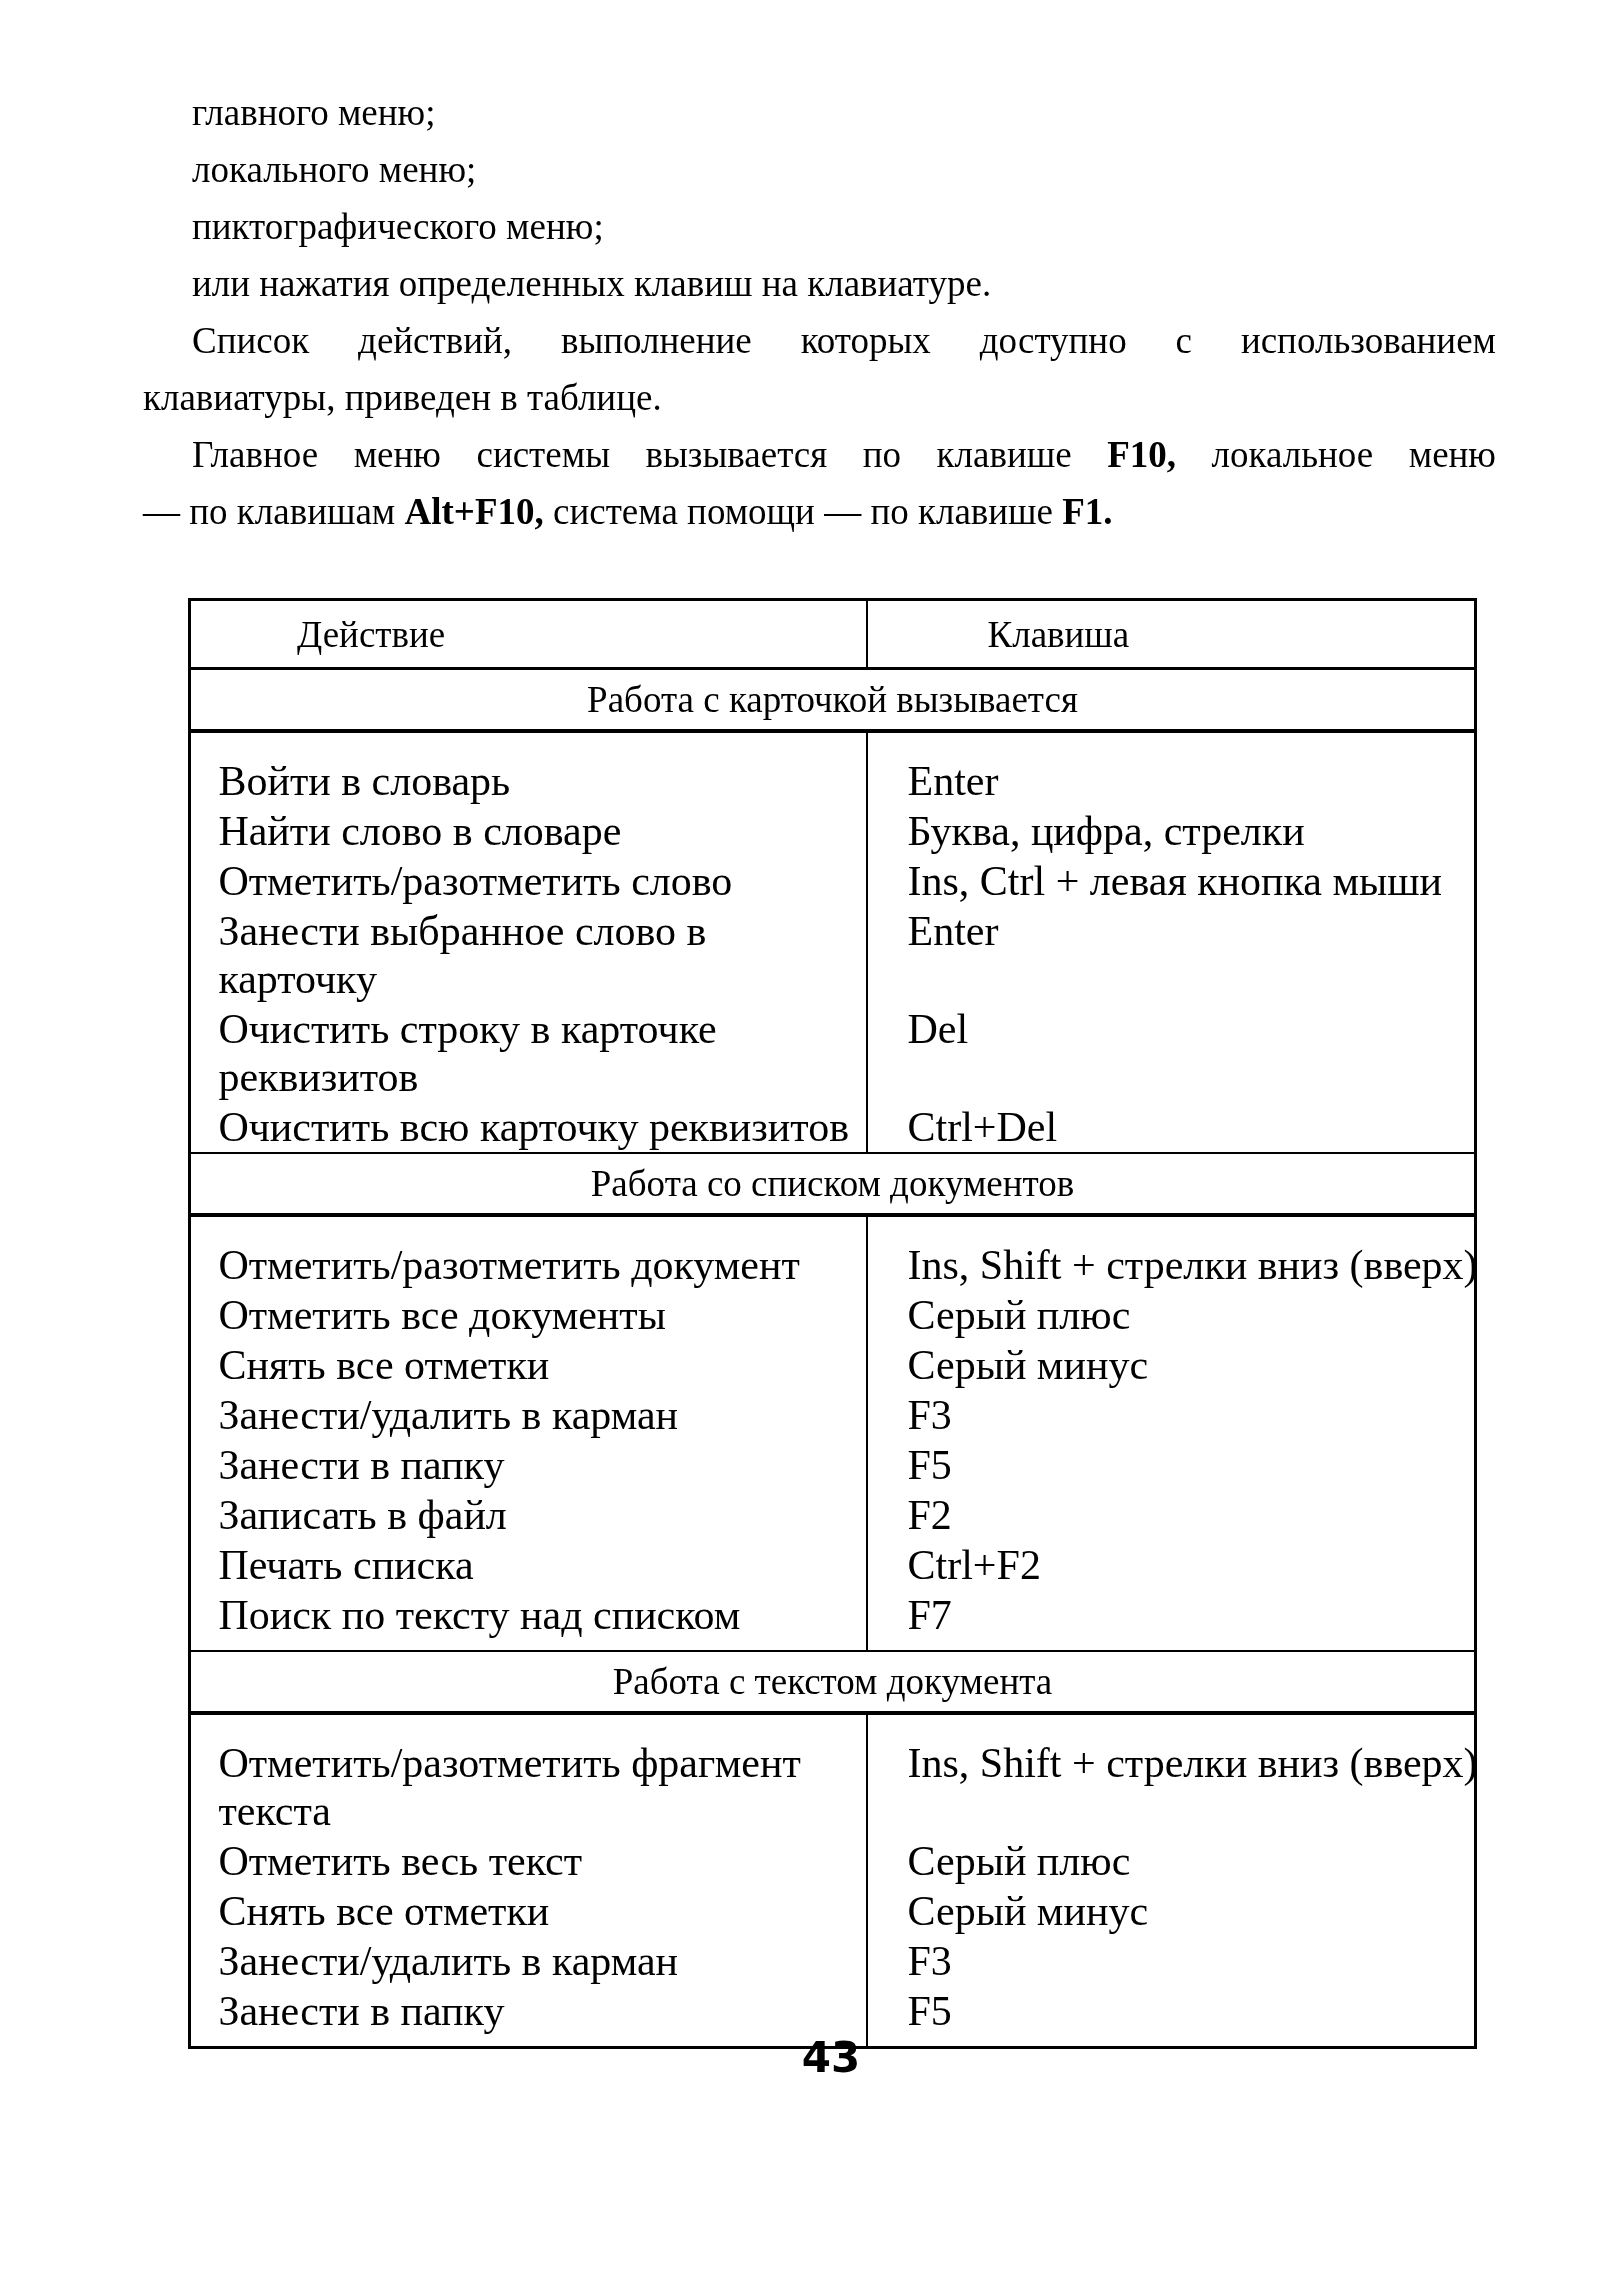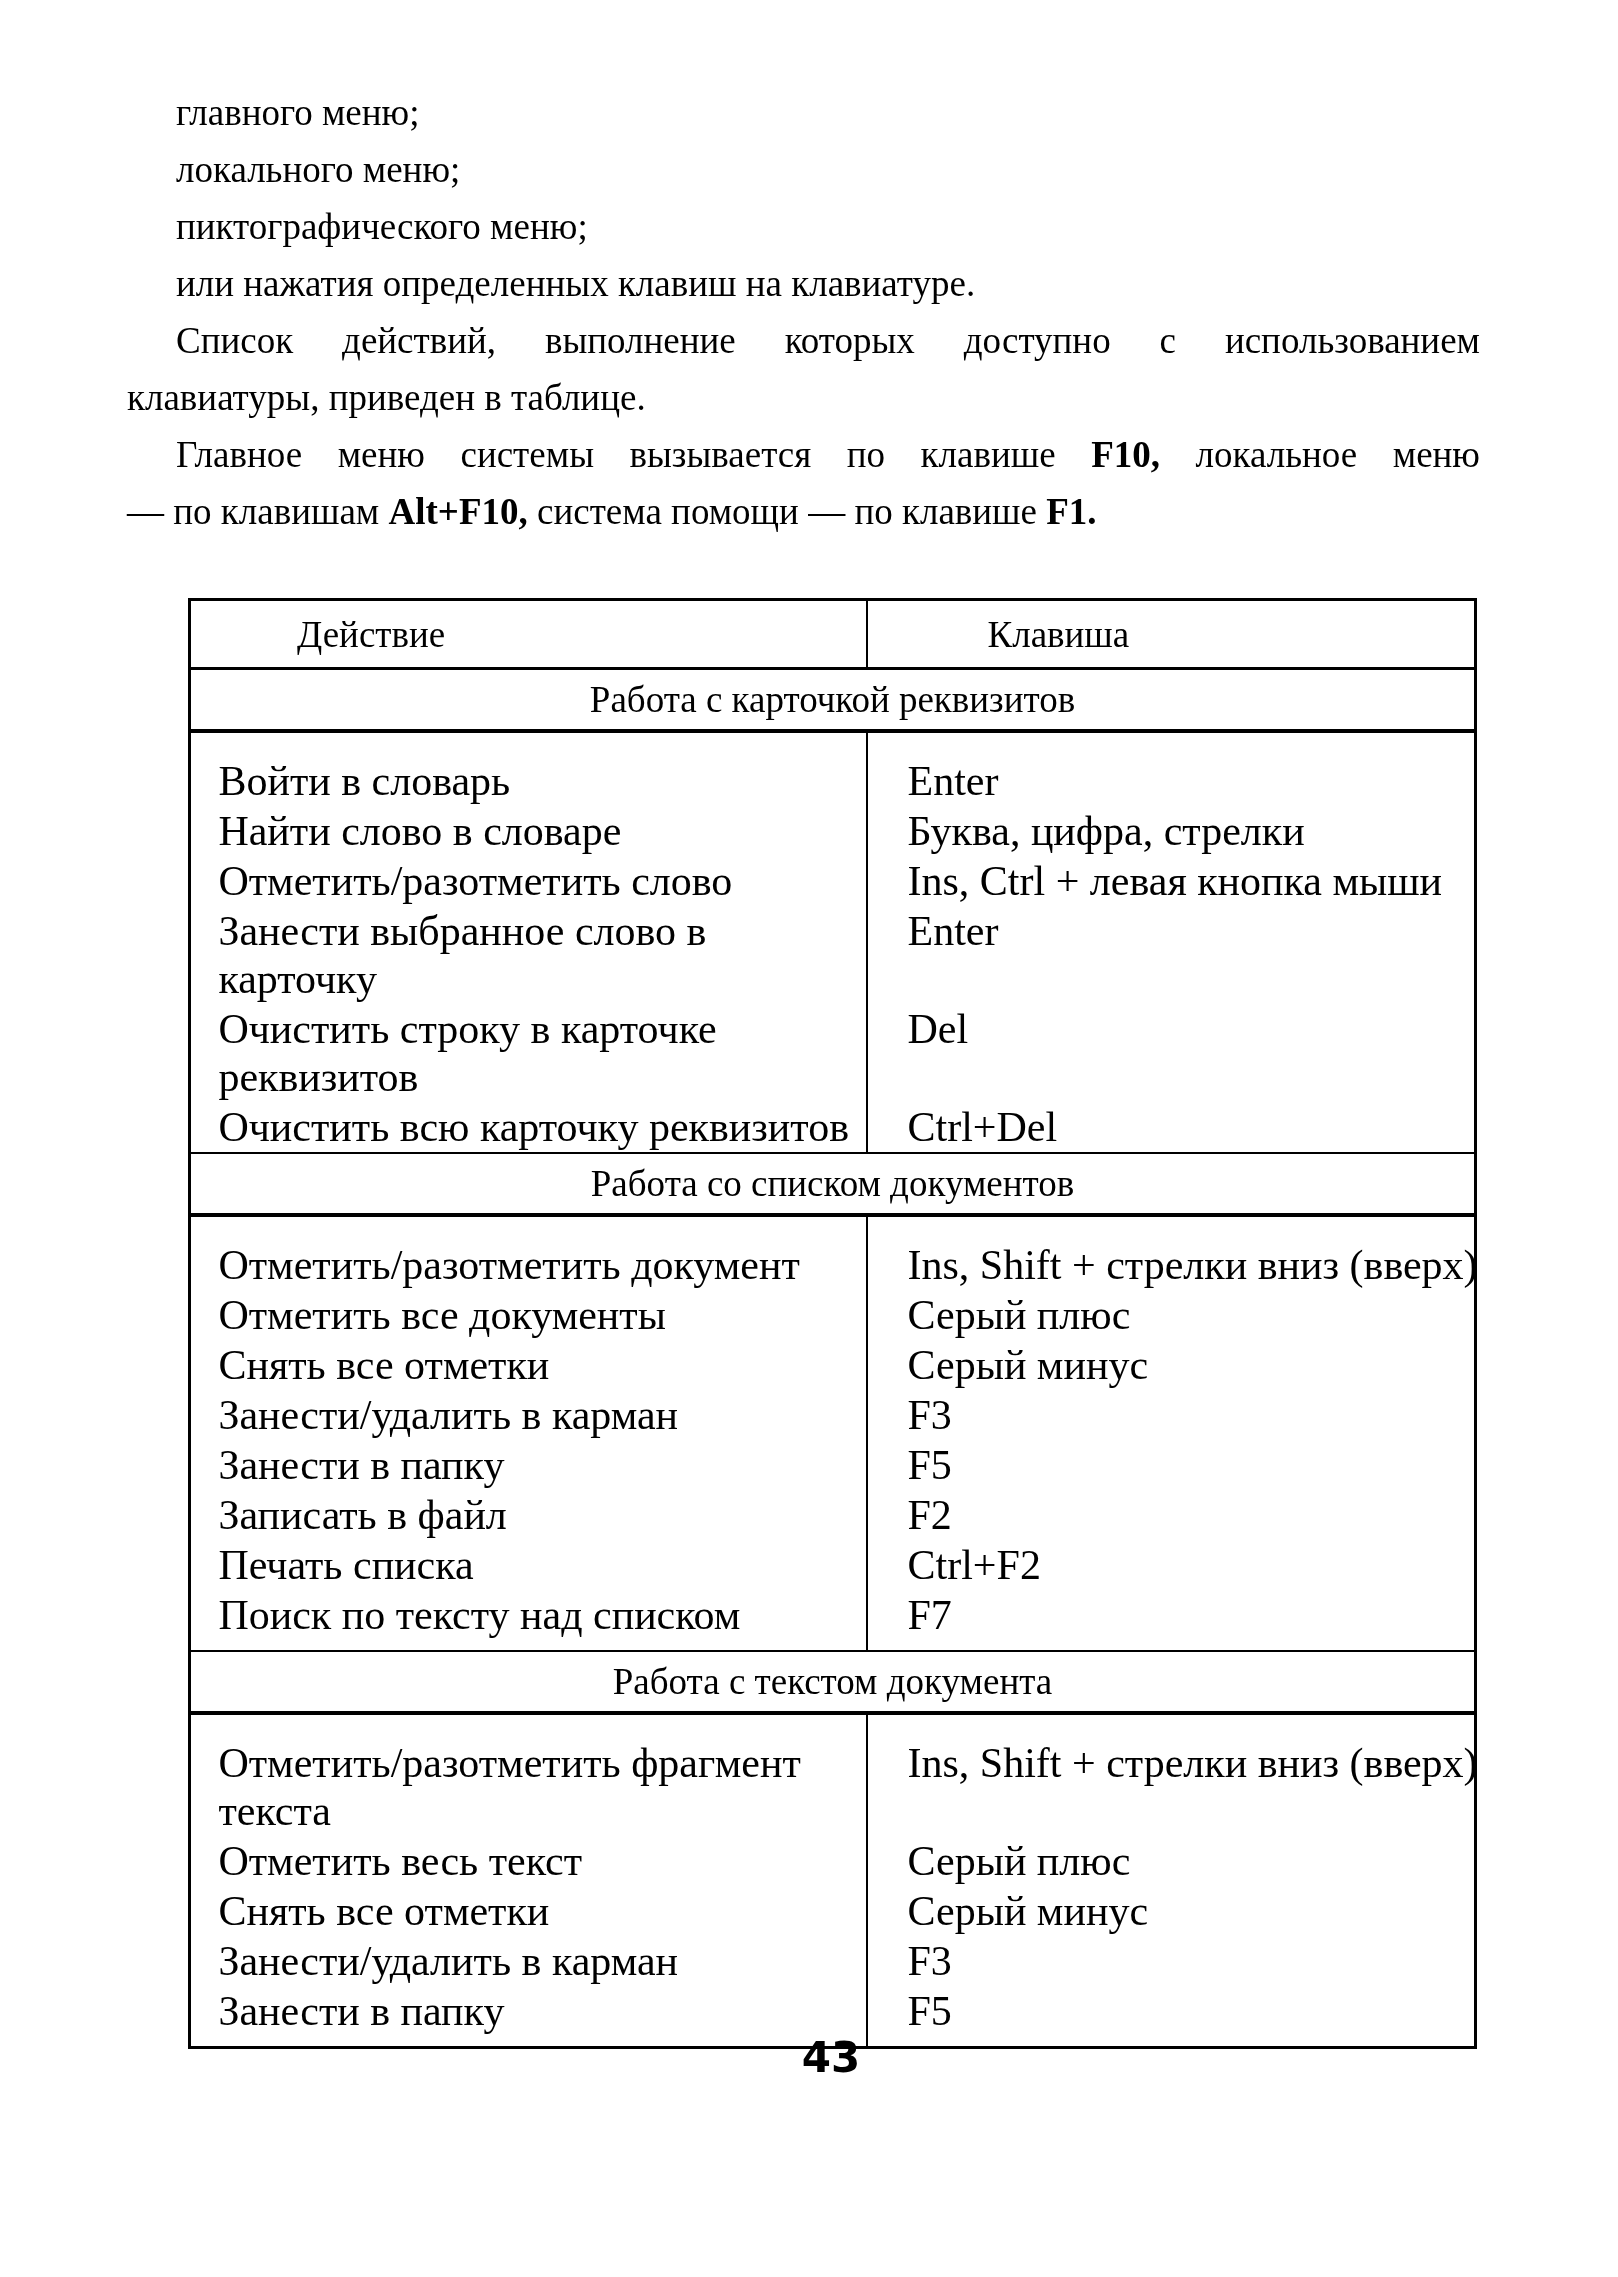--- a/index.html
+++ b/index.html
@@ -9,21 +9,21 @@
     height: 2277px;
     background: #ffffff;
     color: #000000;
     font-family: "Liberation Serif", "DejaVu Serif", serif;
     overflow: hidden;
   }
 
   
   .textblock {
     position: absolute;
-    left: 127px;
+    left: 143px;
     top: 84px;
     width: 1353px;
     font-size: 37px;
     line-height: 57px;
   }
   .tline { white-space: pre-wrap; }
   .tline.indent { padding-left: 49px; }
   .tline.jfull { text-align: justify; text-align-last: justify; }
   .b { font-weight: bold; }
 
@@ -116,21 +116,21 @@
         <col class="c2">
       </colgroup>
 
     <tbody>
         <tr class="head">
       <td class="h1">Действие</td>
       <td class="h2">Клавиша</td>
     </tr>
 
     <tr>
-      <td colspan="2" class="sectitle">Работа с карточкой реквизитов</td>
+      <td colspan="2" class="sectitle">Работа с карточкой вызывается</td>
     </tr>
     <tr class="data first">
       <td class="action">Войти в словарь</td>
       <td class="key">Enter</td>
     </tr>
     <tr class="data">
       <td class="action">Найти слово в словаре</td>
       <td class="key">Буква, цифра, стрелки</td>
     </tr>
     <tr class="data">

